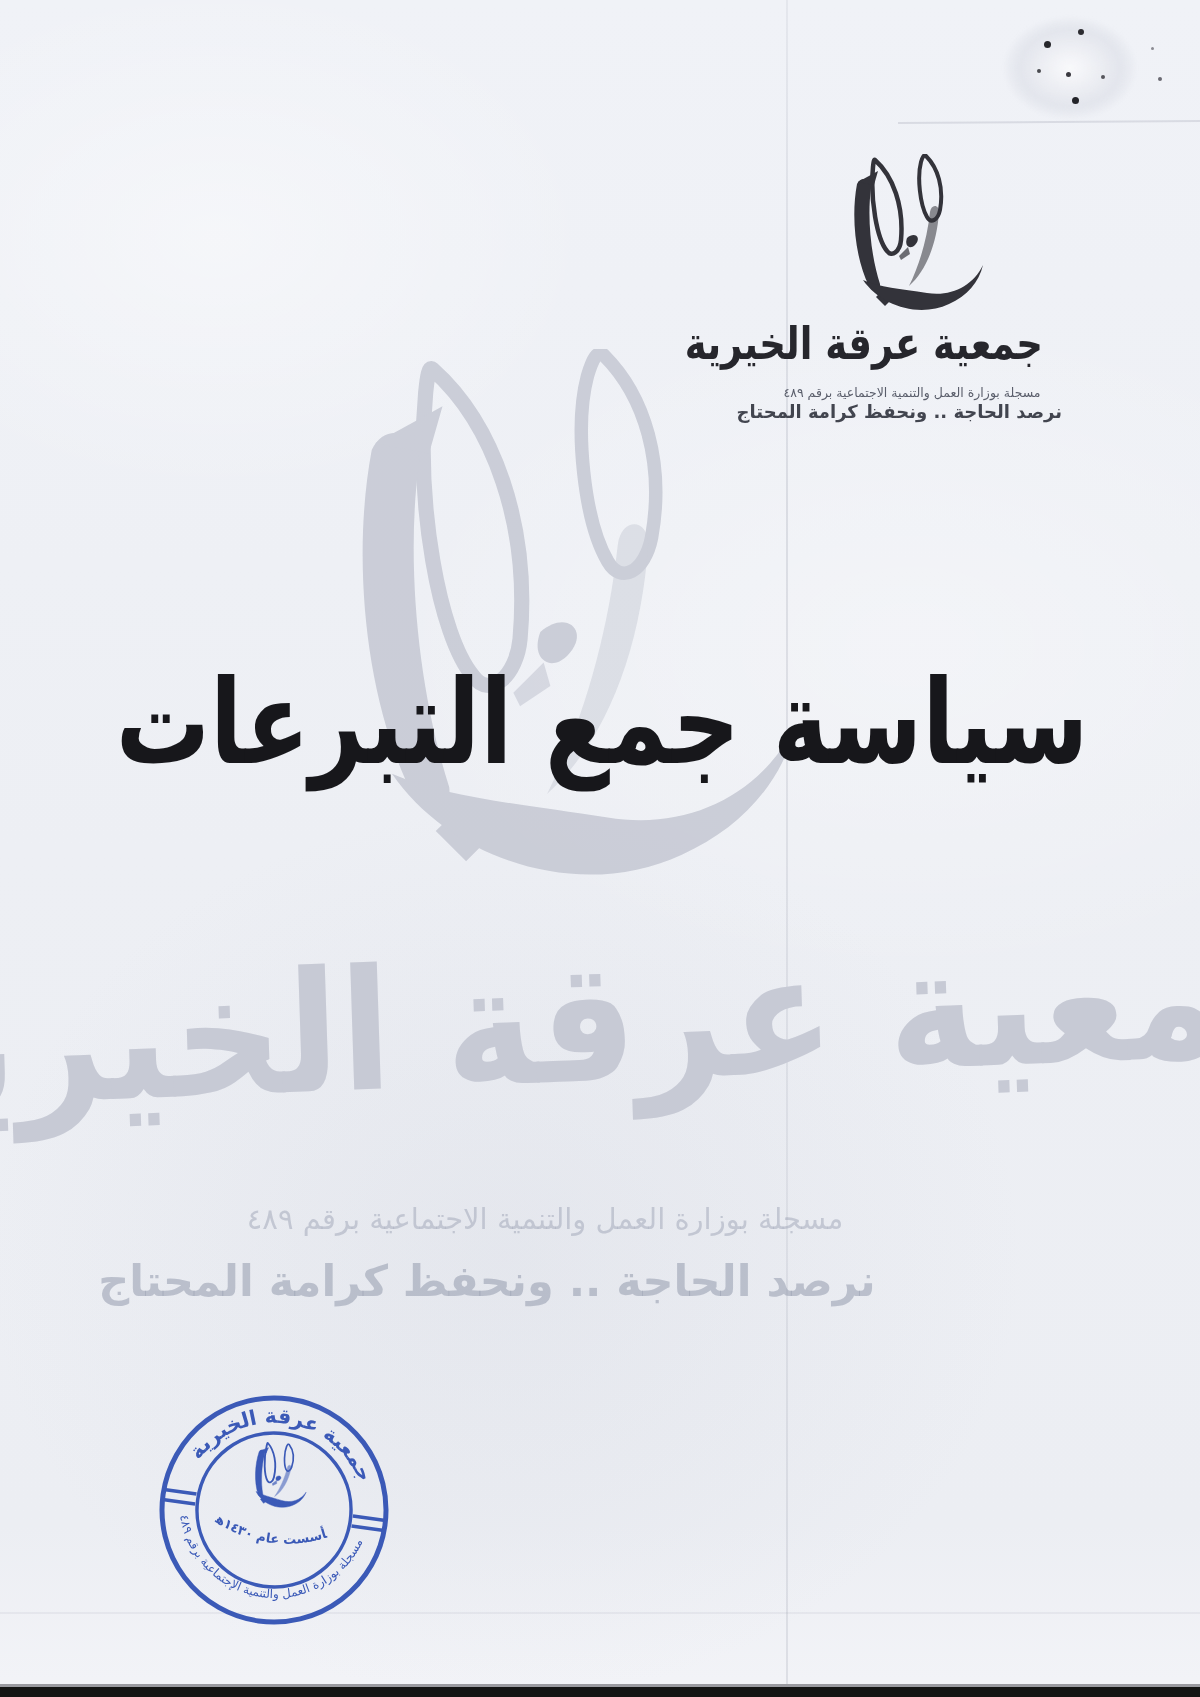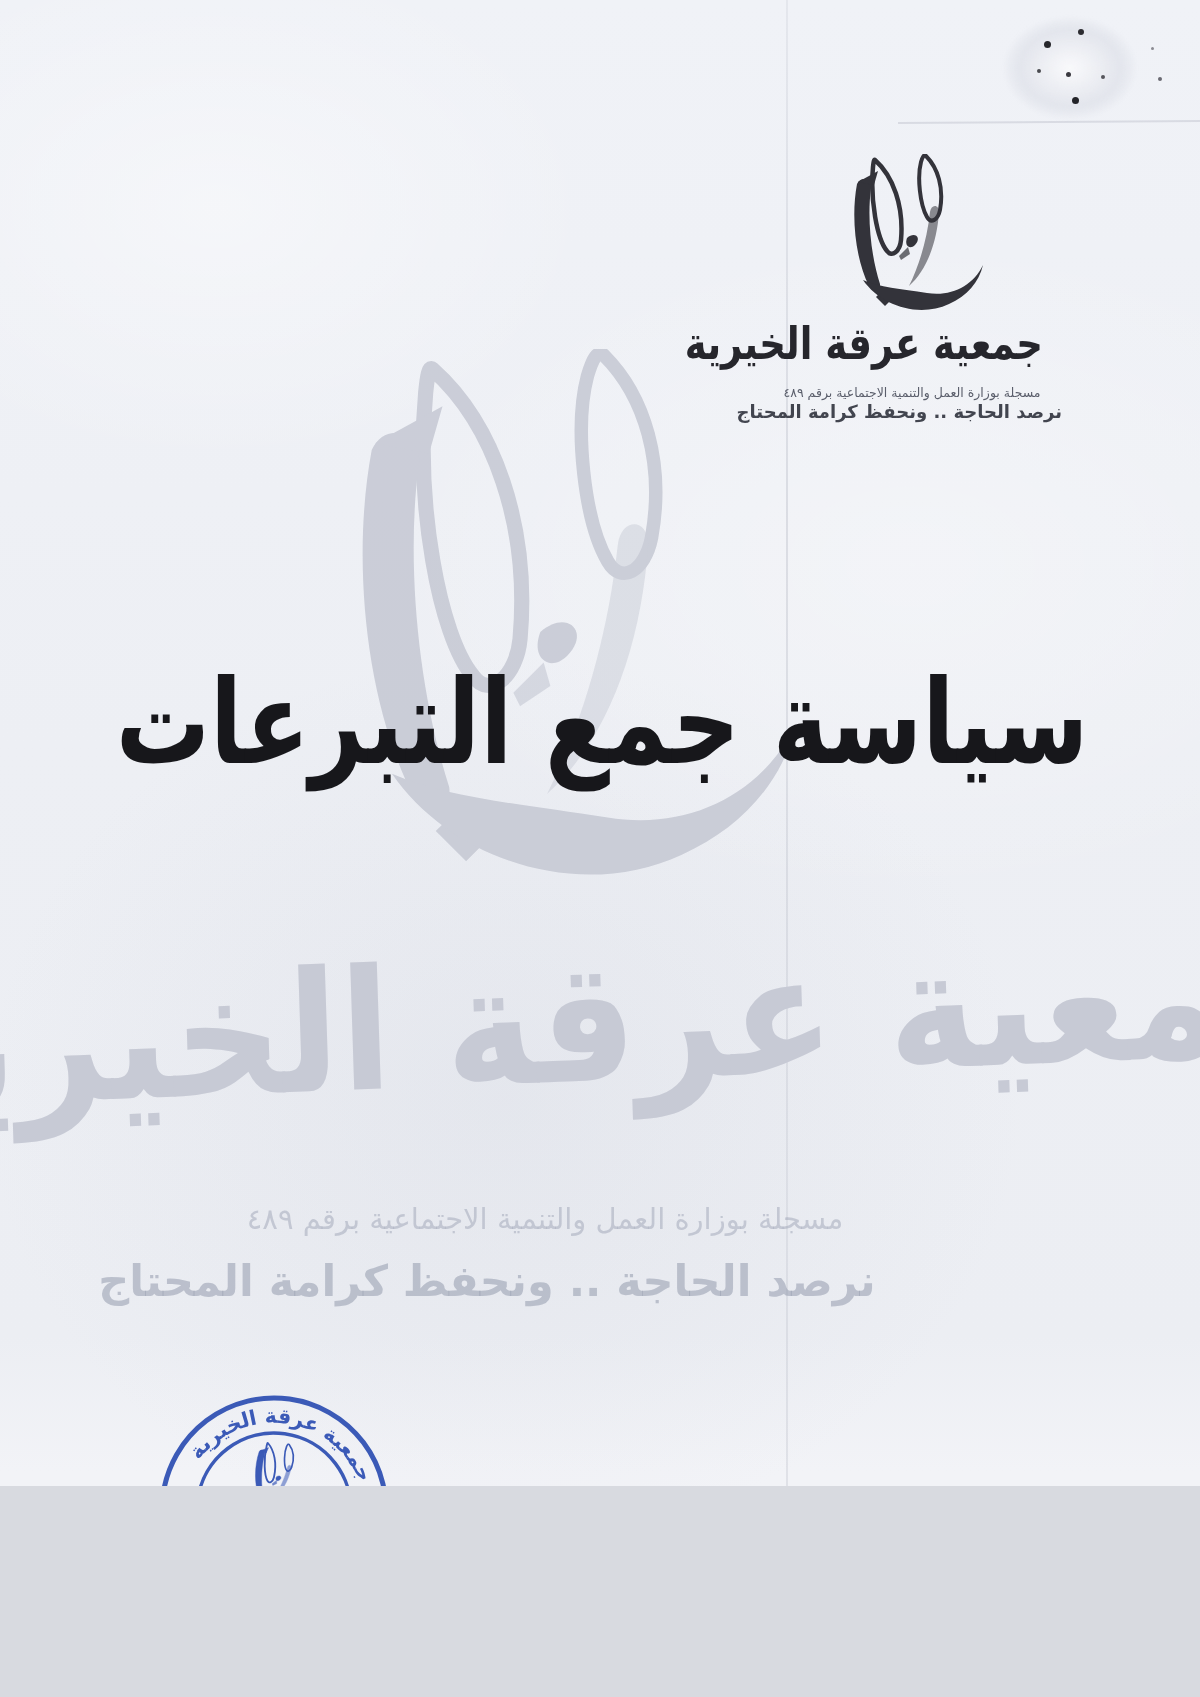--- a/index.html
+++ b/index.html
@@ -1,17 +1,17 @@
 <!DOCTYPE html>
 <html lang="ar"><head>
 <meta charset="utf-8">
 <style>
   html,body{margin:0;padding:0;background:#d8dae0;}
   .page{
-    position:relative;width:1200px;height:1486px;overflow:hidden;margin:0 auto;
+    position:relative;width:1200px;height:1697px;overflow:hidden;margin:0 auto;
     font-family:"DejaVu Sans",sans-serif;
     background:
       radial-gradient(ellipse 620px 420px at 18% 14%, rgba(255,255,255,.38), transparent 62%),
       radial-gradient(ellipse 820px 520px at 76% 38%, rgba(255,255,255,.30), transparent 66%),
       radial-gradient(ellipse 720px 620px at 42% 74%, rgba(199,203,215,.22), transparent 72%),
       linear-gradient(180deg,#f0f2f7 0%,#edeff4 50%,#eceef3 90%,#f2f3f7 99%),
       #edeff4;
   }
   .abs{position:absolute;}
   .nowrap{white-space:nowrap;}

